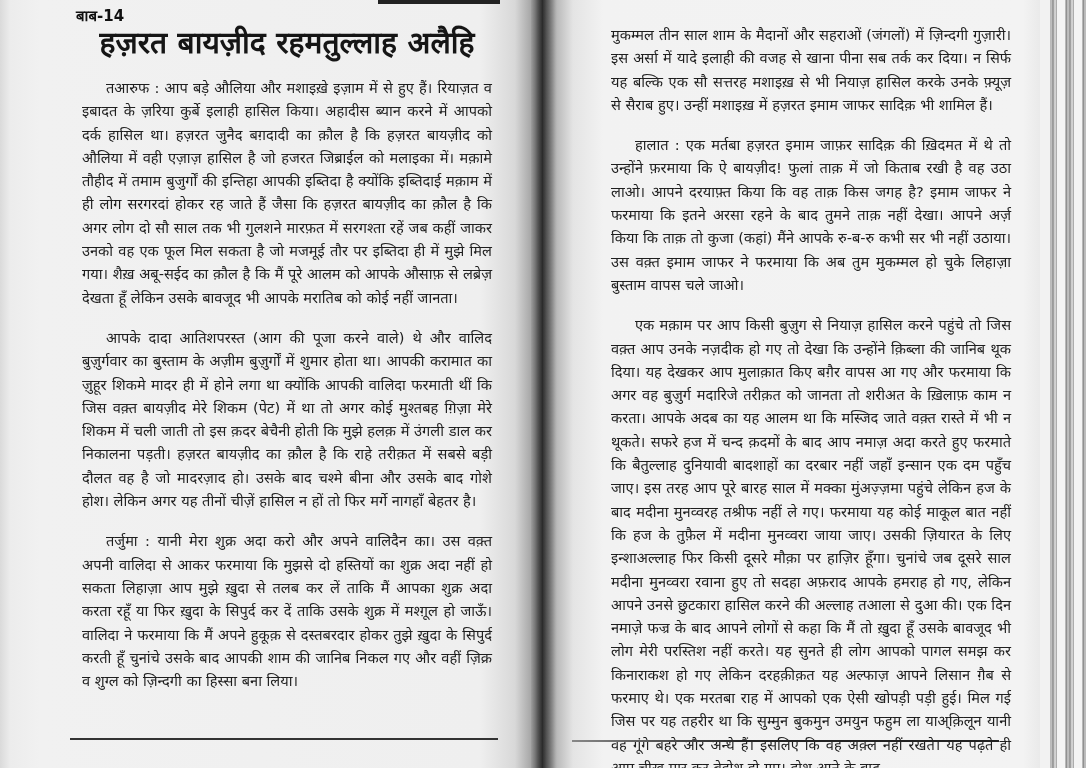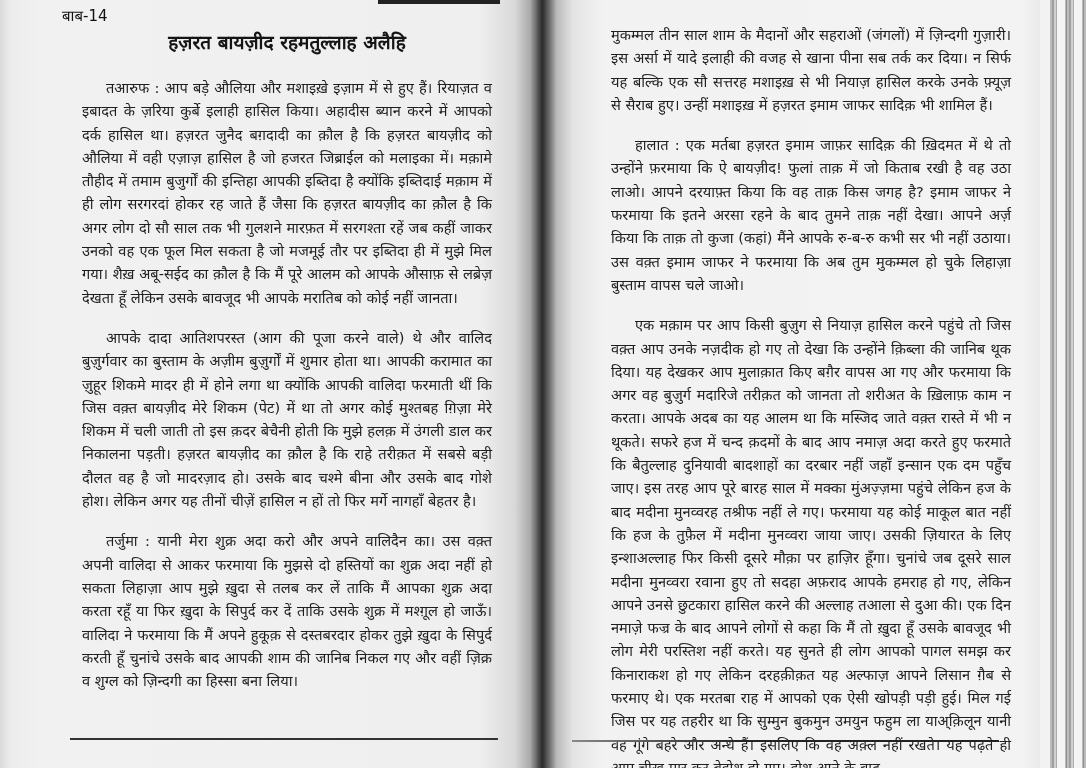--- a/index.html
+++ b/index.html
@@ -30,25 +30,25 @@
       background: repeating-linear-gradient(to right, #f4f4f4 0px, #f4f4f4 8px, #7c7c7c 9px, #cfcfcf 11px, #8a8a8a 13px, #e4e4e4 15px, #9a9a9a 17px);
     }
     .page-stack::before {
       content: ""; position: absolute; left: 0; top: 0; width: 10px; height: 100%;
       background: #f2f2f2;
     }
     .top-rule-left {
       position: absolute; top: 0; left: 378px; width: 122px; height: 4px; background: #222;
     }
     .chapter-label {
-      position: absolute; top: 5px; left: 62px;
-      font-weight: normal; font-size: 15px; color: #111;
+      position: absolute; top: 5px; left: 76px;
+      font-weight: bold; font-size: 15px; color: #111;
     }
     .title {
-      text-align: center; font-weight: bold; font-size: 19px; line-height: 33px;
+      text-align: center; font-weight: bold; font-size: 30px; line-height: 33px;
       margin: 26px 0 0 0; color: #151515;
     }
     .title .line { display: block; }
     .text {
       font-size: 14.6px; line-height: 23.3px; text-align: justify;
       margin: 0; hyphens: none;
     }
     .para { margin: 17px; text-indent: 0; }
     .para.indent { text-indent: 24px; }
     .label-bold { font-weight: normal; }

